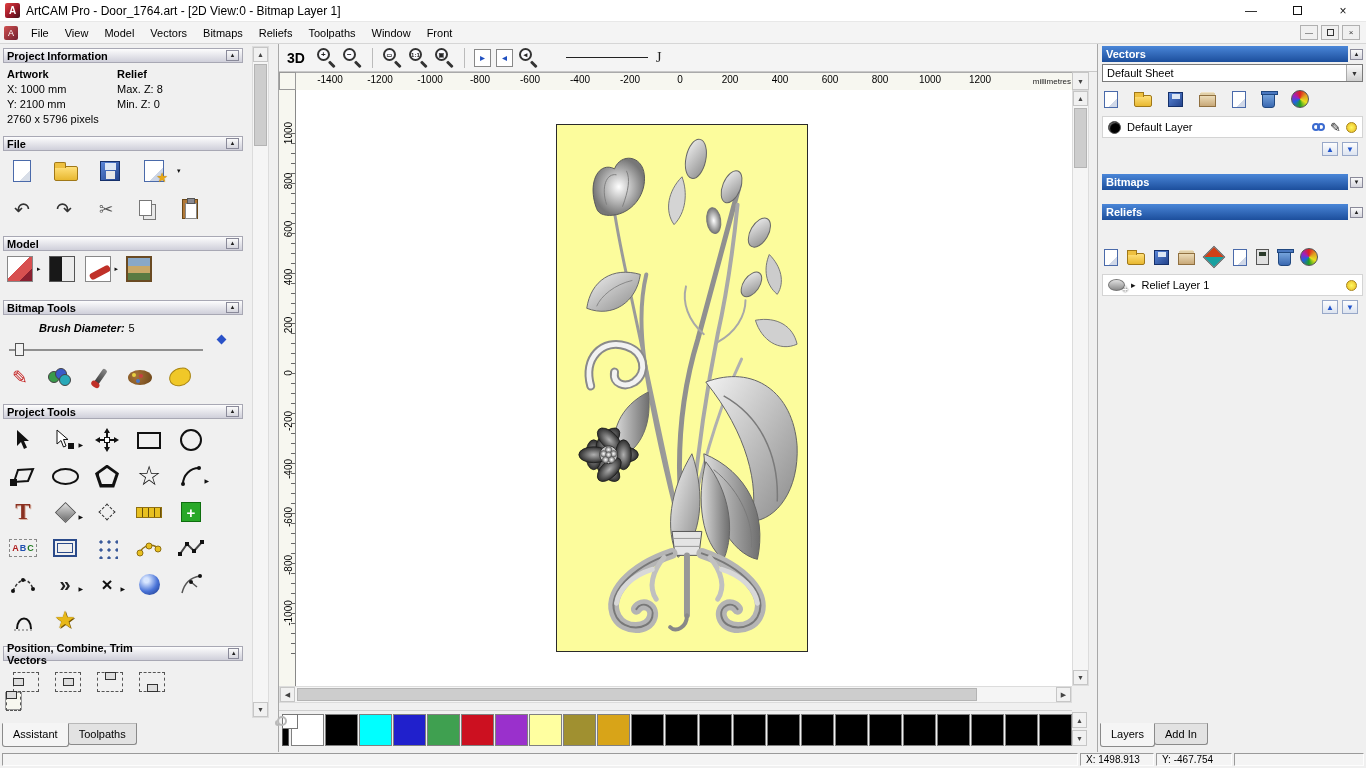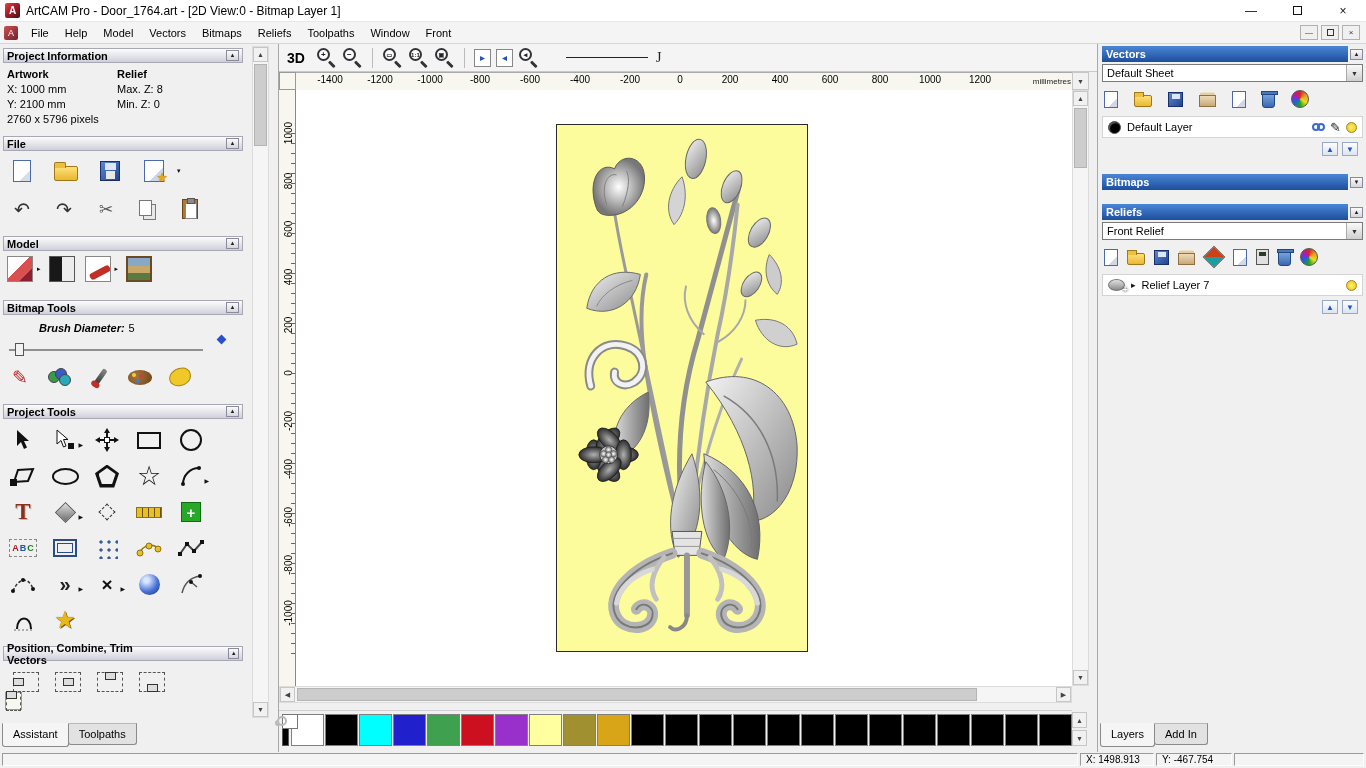--- a/index.html
+++ b/index.html
@@ -217,21 +217,21 @@
           <span class="box-glyph"></span>
         </div>
       <div class="win-btn">×</div>
     </div>
   </div>
 
   <div class="menubar">
     <div class="doc-icon">A</div>
     <nav class="menu-items">
         <span class="menu-item">File</span>
-        <span class="menu-item">Help</span>
+        <span class="menu-item">View</span>
         <span class="menu-item">Model</span>
         <span class="menu-item">Vectors</span>
         <span class="menu-item">Bitmaps</span>
         <span class="menu-item">Reliefs</span>
         <span class="menu-item">Toolpaths</span>
         <span class="menu-item">Window</span>
         <span class="menu-item">Front</span>
       </nav>
     <div class="mdi-controls">
       <div class="mdi-btn">—</div>
@@ -827,24 +827,20 @@
         </div>
       <div class="roll-btn">▼</div>
     </div>
 
     <div class="rp-hdr-row" style="top:160px;">
       <div class="rp-hdr">
           <span>Reliefs</span>
         </div>
       <div class="roll-btn">▲</div>
     </div>
-    <div class="combo" style="top:178px;">
-      <span>Front Relief</span>
-      <span class="drop">▼</span>
-    </div>
     <div class="rp-tools tight" style="top:204px;">
       <div>
           <div class="ri-page"></div>
         </div>
       <div>
           <div class="ri-folder"></div>
         </div>
       <div>
           <div class="ri-floppy"></div>
         </div>
@@ -863,21 +859,21 @@
       <div>
           <div class="ri-trash"></div>
         </div>
       <div>
           <div class="ri-wheel"></div>
         </div>
     </div>
     <div class="layer-row" style="top:230px;">
       <div class="i-blob"></div>
       <span class="expand-arr">▸</span>
-      <span>Relief Layer 7</span>
+      <span>Relief Layer 1</span>
       <div class="row-icons">
         <div class="i-bulb"></div>
       </div>
     </div>
     <div class="ud" style="top:256px;">
       <div class="ud-btn">▲</div>
       <div class="ud-btn">▼</div>
     </div>
 
     <div class="rp-tabs">

